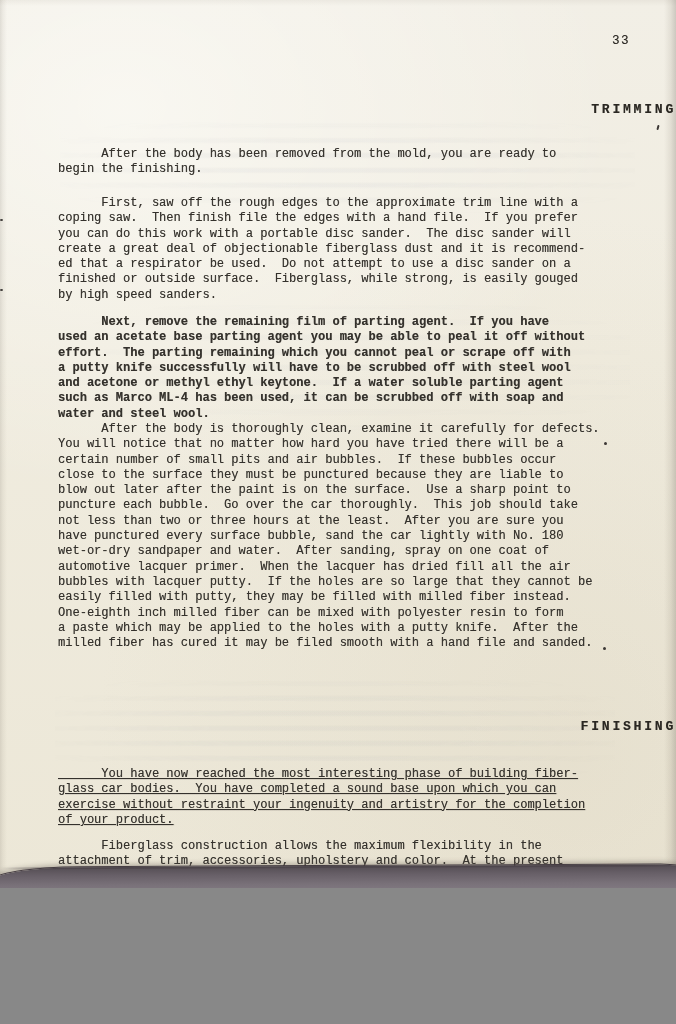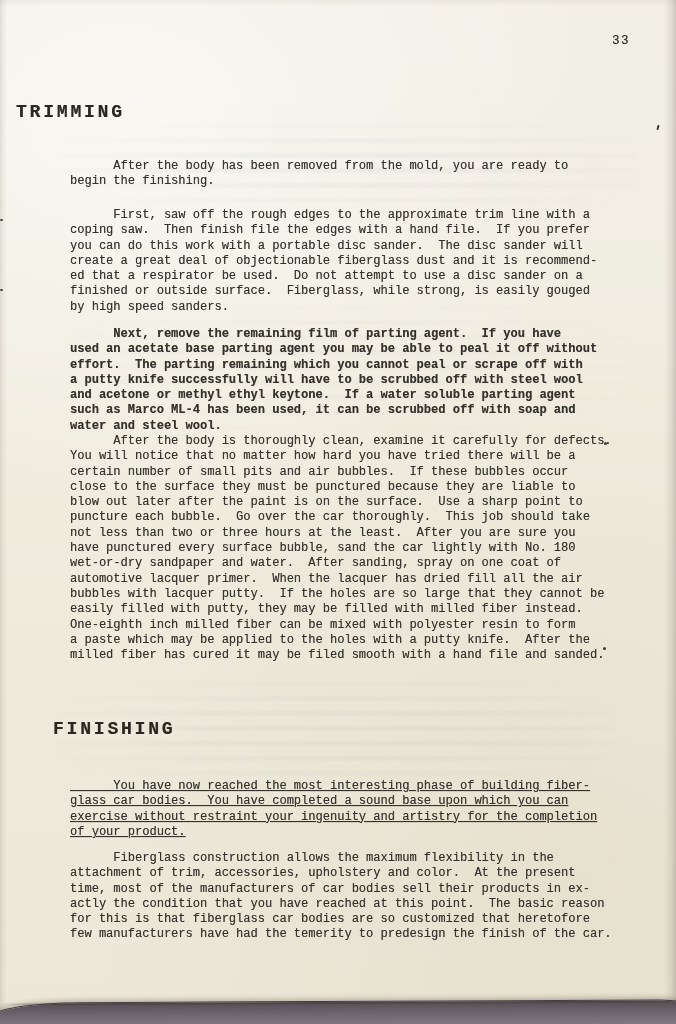--- a/index.html
+++ b/index.html
@@ -1,19 +1,19 @@
 <!DOCTYPE html>
 <html><head>
 <meta charset="utf-8">
 <title>Scanned Page 33</title>
 <style>
   html,body{margin:0;padding:0;background:#888;}
   .page{
     position:relative;
-    width:676px;height:1024px;
+    width:676px;height:888px;
     overflow:hidden;
     background:
       radial-gradient(ellipse 900px 700px at 18% 12%, rgba(255,255,252,0.55) 0%, rgba(255,255,252,0) 55%),
       radial-gradient(ellipse 800px 900px at 85% 85%, rgba(210,200,175,0.25) 0%, rgba(210,200,175,0) 60%),
       linear-gradient(180deg,#f2efe6 0%, #f0ecdf 40%, #ece7d7 100%);
     font-family:"Liberation Mono","DejaVu Sans Mono",monospace;
     color:#33302b;
   }
   
   .edge-right{position:absolute;top:0;bottom:0;right:0;width:12px;
@@ -35,30 +35,30 @@
   .bleed.b1{left:60px;top:118px;width:575px;height:95px;}
   .bleed.b2{left:70px;top:300px;width:560px;height:130px;opacity:.7;}
   .bleed.b3{left:55px;top:676px;width:560px;height:110px;}
 
   .pageno{
     position:absolute;top:34px;left:612px;
     font-size:12.5px;letter-spacing:1.5px;color:#2f2c27;
     text-shadow:0.2px 0.2px 0.4px rgba(47,44,39,0.5);
   }
   .heading{
-    position:absolute;left:16px;right:0;text-align:left;
-    font-size:18px;font-weight:700;letter-spacing:2.8px;
+    position:absolute;left:4px;right:0;text-align:right;
+    font-size:13px;font-weight:700;letter-spacing:2.8px;
     color:#2a2722;text-shadow:0.3px 0.3px 0.4px rgba(42,39,34,0.45);
     white-space:pre;
   }
   .heading.h-trimming{top:102px;}
   .heading.h-finishing{top:719px;margin-left:37px;}
 
   .para{
-    position:absolute;left:58px;margin:12px;
+    position:absolute;left:58px;margin:0;
     font-family:inherit;
     font-size:12px;line-height:15.3px;letter-spacing:0.02px;
     white-space:pre;
     color:#34312c;
     text-shadow:0.25px 0.25px 0.35px rgba(52,49,44,0.5);
   }
   .para.p1{top:147px;}
   .para.p2{top:196px;}
   .para.p3{top:315px;font-weight:bold;}
   .para.p4{top:422px;}

